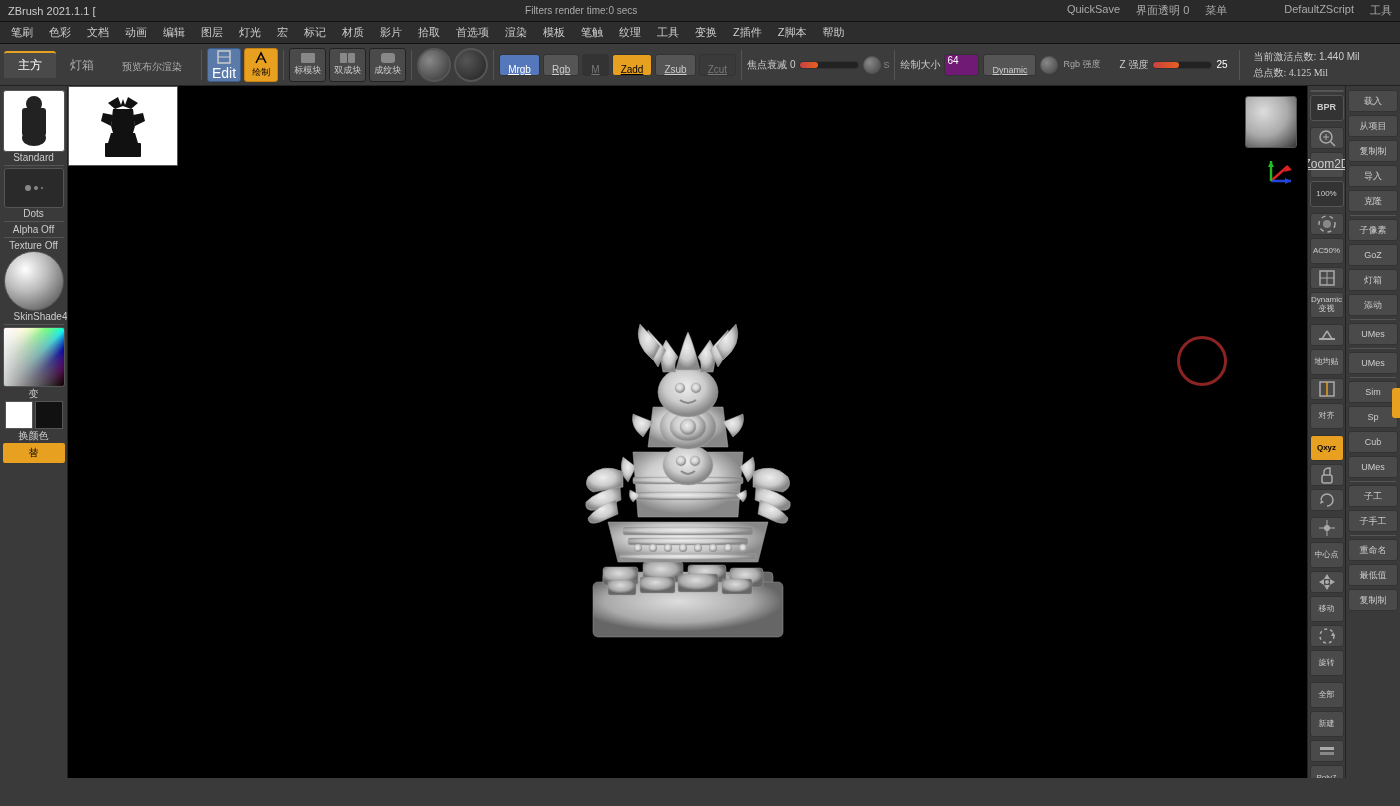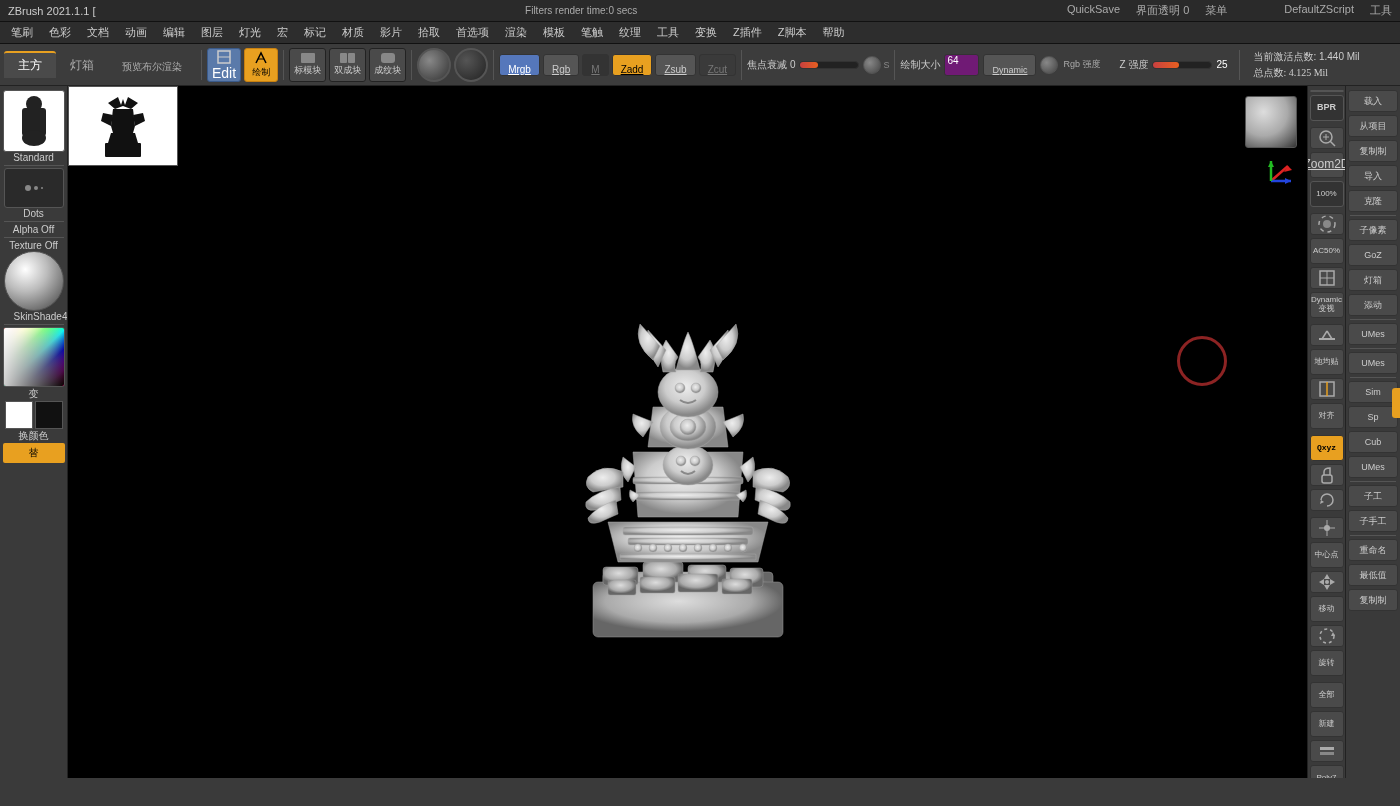--- a/index.html
+++ b/index.html
@@ -816,21 +816,21 @@
     <div class="rp-icon">
       <svg width="20" height="20" viewBox="0 0 20 20">
         <rect x="3" y="3" width="14" height="14" fill="none" stroke="#aaa" stroke-width="1.5"></rect>
         <line x1="10" y1="3" x2="10" y2="17" stroke="#e8a020" stroke-width="1.5"></line>
       </svg>
     </div>
     <div class="rp-btn" style="font-size:8px;">对齐</div>
 
     <div class="rp-separator"></div>
 
-    <div class="rp-btn active" style="font-weight:bold;font-family:Liberation Mono, monospace;">Qxyz</div>
+    <div class="rp-btn active" style="font-weight:bold;">Qxyz</div>
 
     <div class="rp-icon">
       <svg width="20" height="20" viewBox="0 0 20 20">
         <rect x="5" y="10" width="10" height="8" rx="2" fill="none" stroke="#aaa" stroke-width="1.5"></rect>
         <path d="M7,10 L7,7 Q7,3 13,3 Q13,7 13,10" fill="none" stroke="#aaa" stroke-width="1.5"></path>
       </svg>
     </div>
 
     <div class="rp-icon">
       <svg width="20" height="20" viewBox="0 0 20 20">

